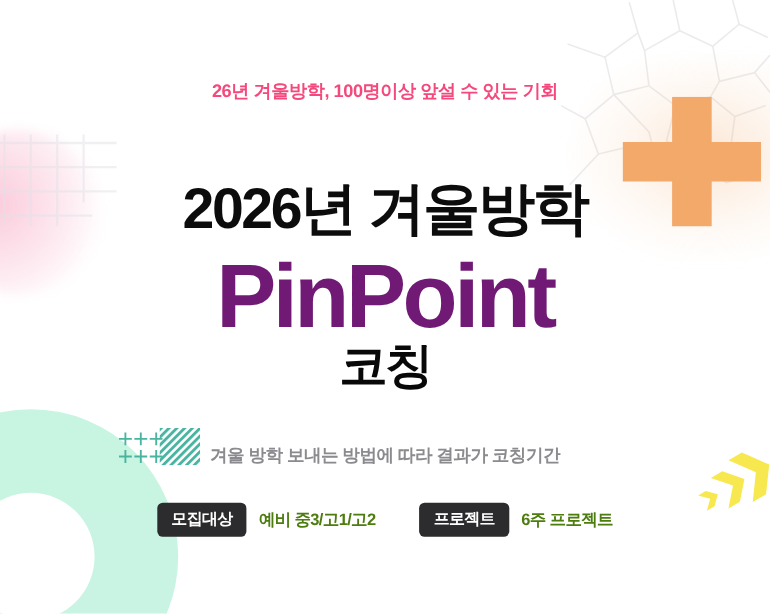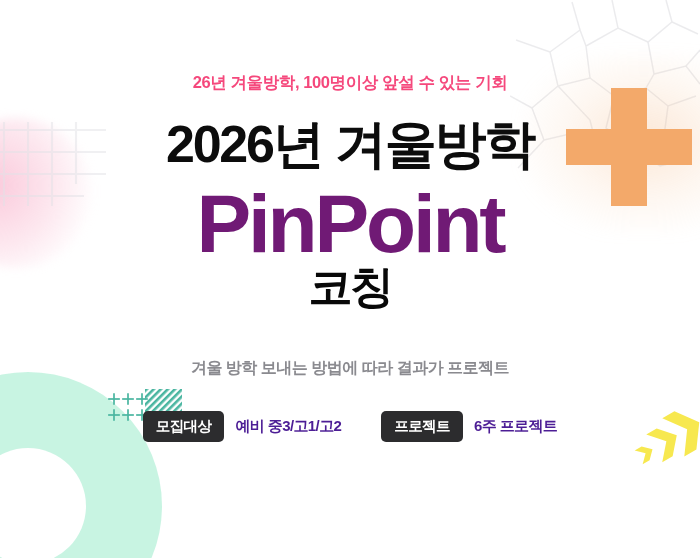--- a/index.html
+++ b/index.html
@@ -118,21 +118,21 @@
   #tagline {
     margin-top:72px;
     font-size:16.5px;
     font-weight:700;
     letter-spacing:-0.4px;
     color:#f5487c;
     white-space:nowrap;
   }
 
   #headline {
-    margin-top:24px;
+    margin-top:70px;
     font-size:52px;
     font-weight:900;
     letter-spacing:-2.2px;
     color:#0c0c0c;
     line-height:1;
     white-space:nowrap;
     text-align:right;
   }
 
   #wordmark {
@@ -186,21 +186,21 @@
     padding:8px 13px 9px;
     border-radius:5px;
     line-height:1;
     white-space:nowrap;
   }
 
   .chip-value {
     font-size:15px;
     font-weight:800;
     letter-spacing:-0.6px;
-    color:#4c1d95;
+    color:#4d7c0f;
     white-space:nowrap;
   }
 </style>
 </head>
 <body>
 
 <div id="banner">
 
   <div class="deco" id="deco-pink-circle"></div>
 
@@ -284,21 +284,21 @@
   <div id="content">
 
     <div id="tagline">26년 겨울방학, 100명이상 앞설 수 있는 기회</div>
 
     <div id="headline">2026년 겨울방학</div>
 
     <div id="wordmark">PinPoint</div>
 
     <div id="wordmark-sub">코칭</div>
 
-    <div id="subtitle">겨울 방학 보내는 방법에 따라 결과가 프로젝트</div>
+    <div id="subtitle">겨울 방학 보내는 방법에 따라 결과가 코칭기간</div>
 
     <div id="chip-row">
 
       <div class="chip-pair">
         <span class="chip-tag">모집대상</span>
         <span class="chip-value">예비 중3/고1/고2</span>
       </div>
 
       <div class="chip-pair">
         <span class="chip-tag">프로젝트</span>

